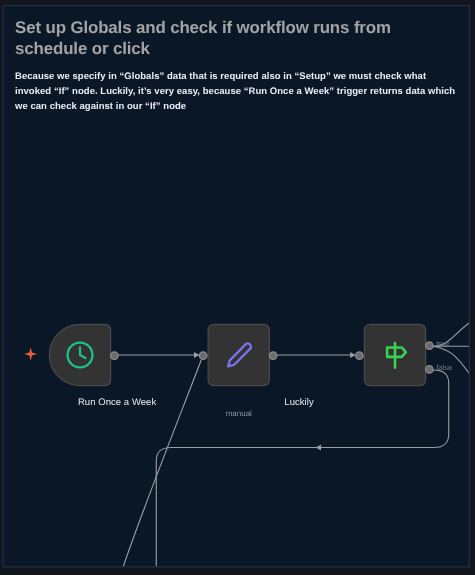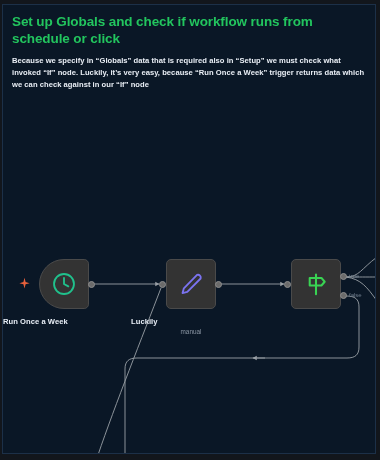--- a/index.html
+++ b/index.html
@@ -37,21 +37,21 @@
 
   .sticky-head {
     position: absolute;
     left: 0;
     top: 0;
     width: 100%;
     padding: 8px 9px 10px 9px;
     box-sizing: border-box;
   }
   .sticky-title {
-    color: #22c55e;
+    color: #a3a3a3;
     font-size: 13.5px;
     font-weight: bold;
     line-height: 1.28;
     letter-spacing: -0.1px;
     margin: 0 0 7px 0;
   }
   .sticky-body {
     color: #e9eef5;
     font-size: 7.6px;
     font-weight: bold;
@@ -83,24 +83,24 @@
     align-items: center;
     justify-content: center;
   }
   .node.trigger {
     border-top-left-radius: 26px;
     border-bottom-left-radius: 26px;
   }
 
   .node-caption {
     position: absolute;
-    text-align: left;
+    text-align: right;
     color: #e8eef6;
     font-size: 7.6px;
-    font-weight: bold;
+    font-weight: normal;
     white-space: nowrap;
     letter-spacing: 0.05px;
   }
   .node-subcaption {
     position: absolute;
     text-align: center;
     color: #8a95a3;
     font-size: 6.4px;
     white-space: nowrap;
   }

